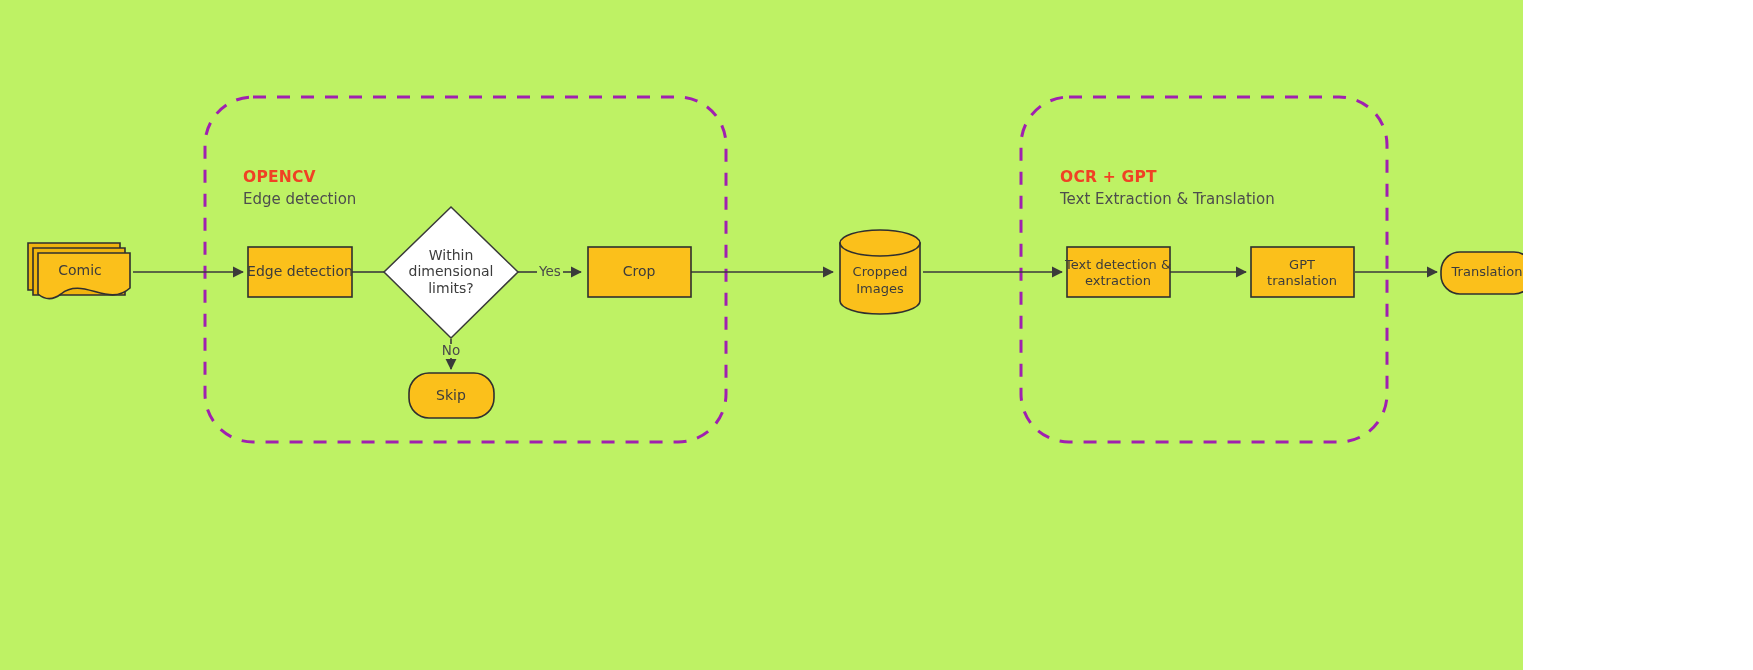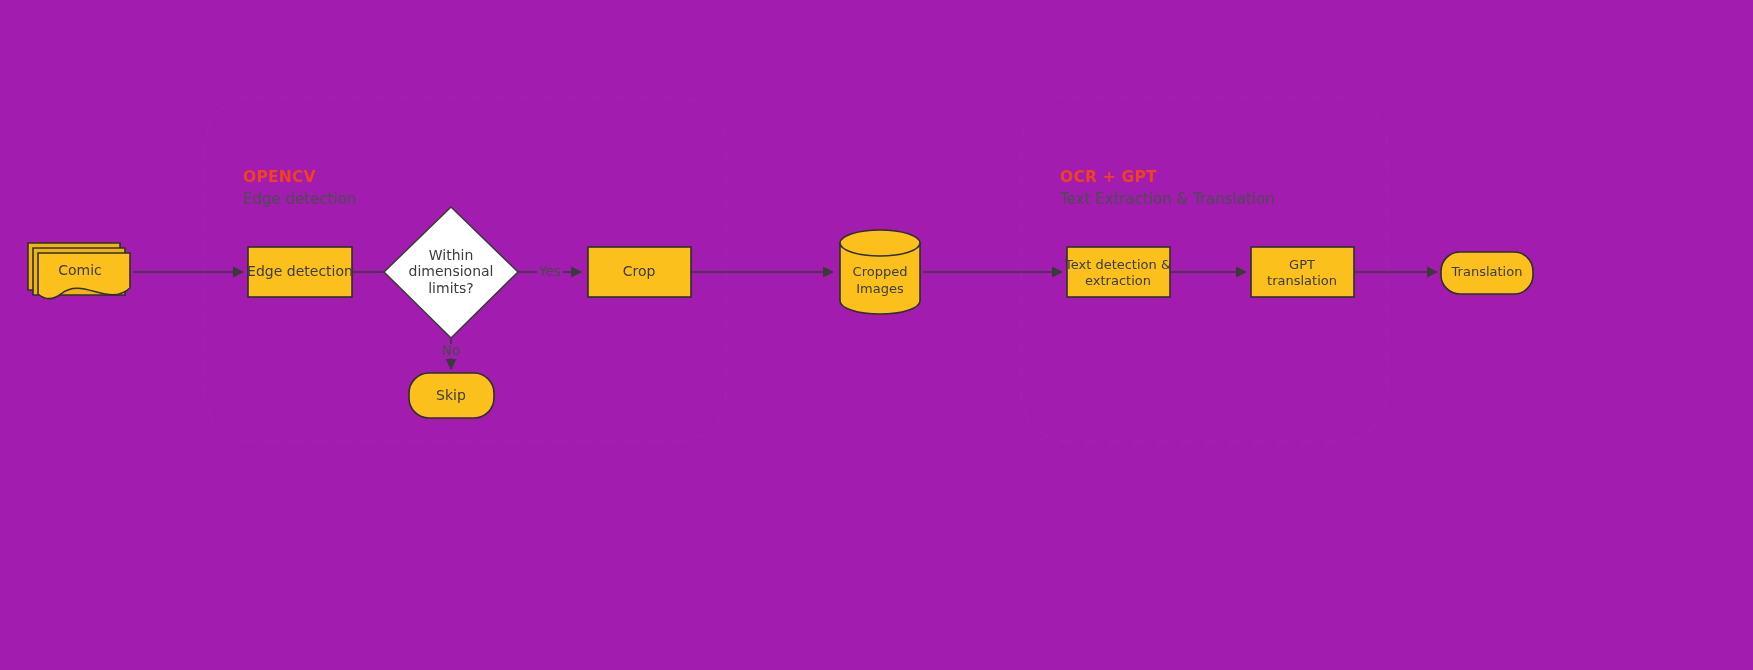--- a/index.html
+++ b/index.html
@@ -5,23 +5,23 @@
   html, body {
     margin: 0;
     padding: 0;
     background: #ffffff;
   }
   body {
     font-family: "DejaVu Sans", "Liberation Sans", sans-serif;
   }
   #canvas {
     position: relative;
-    width: 1753px;
+    width: 1523px;
     height: 670px;
-    background: #a21caf;
+    background: #bef264;
     overflow: hidden;
     text-align: center;
   }
   #diagram-svg {
     position: absolute;
     left: 0;
     top: 0;
     width: 1753px;
     height: 670px;
   }

